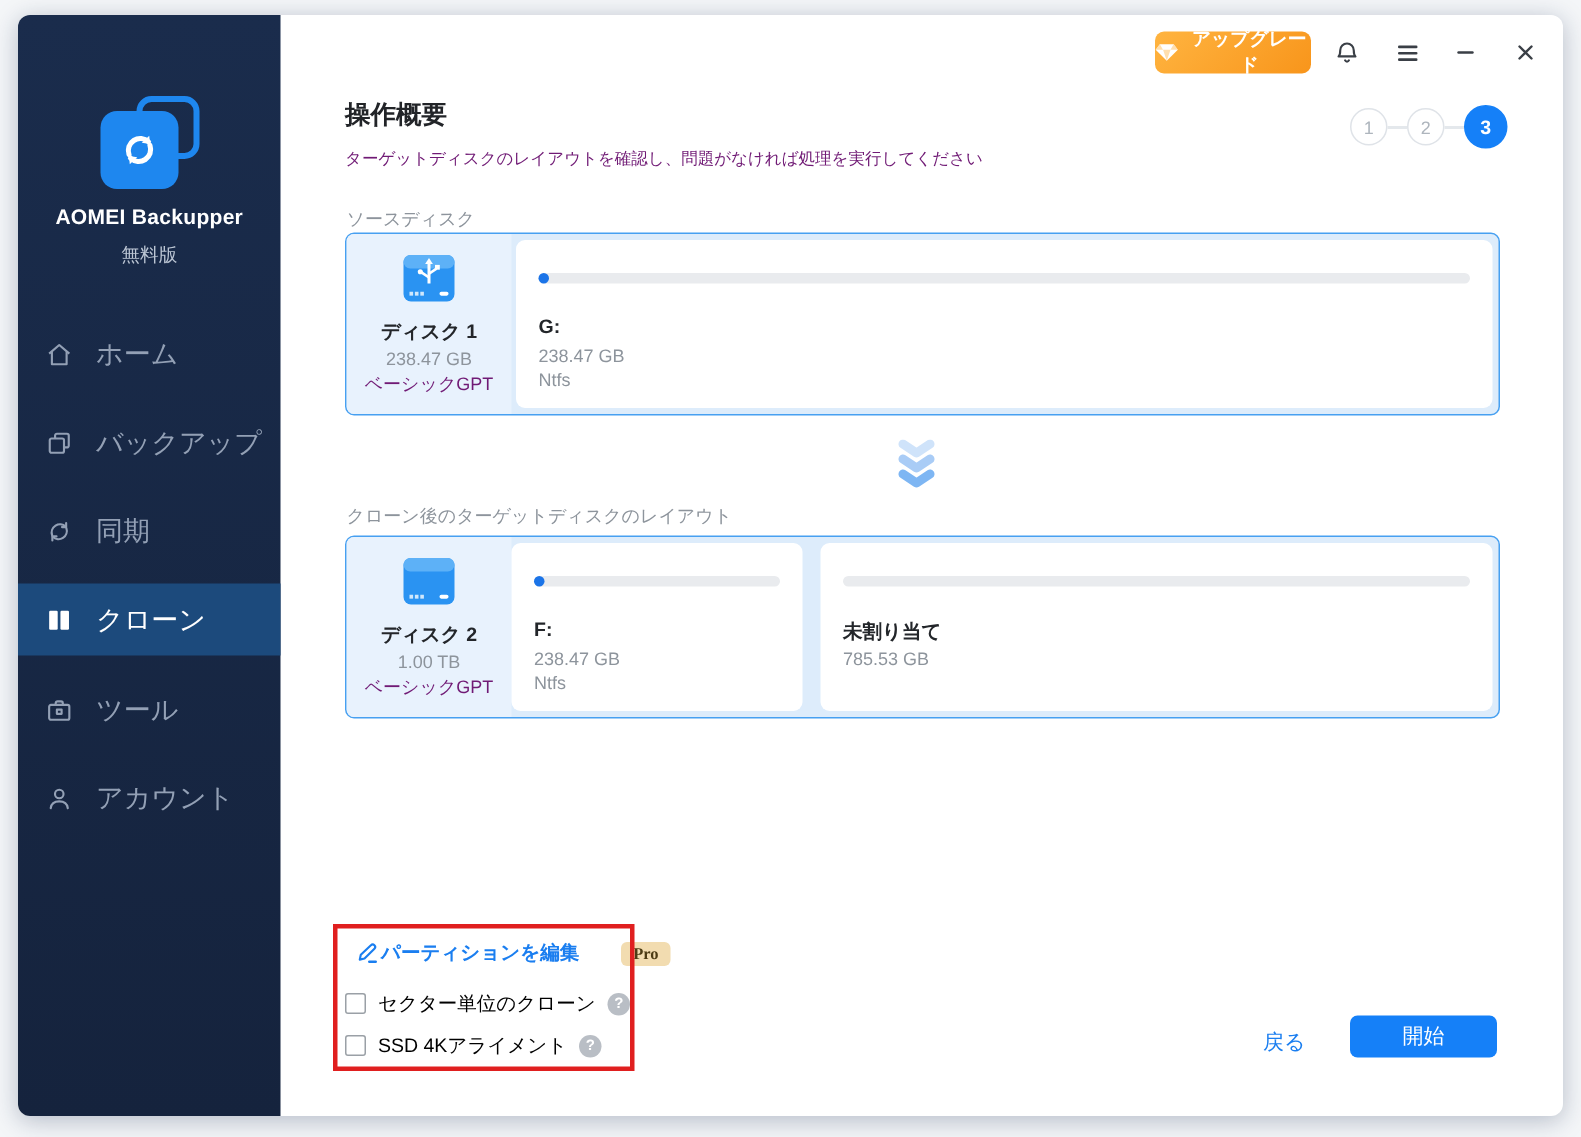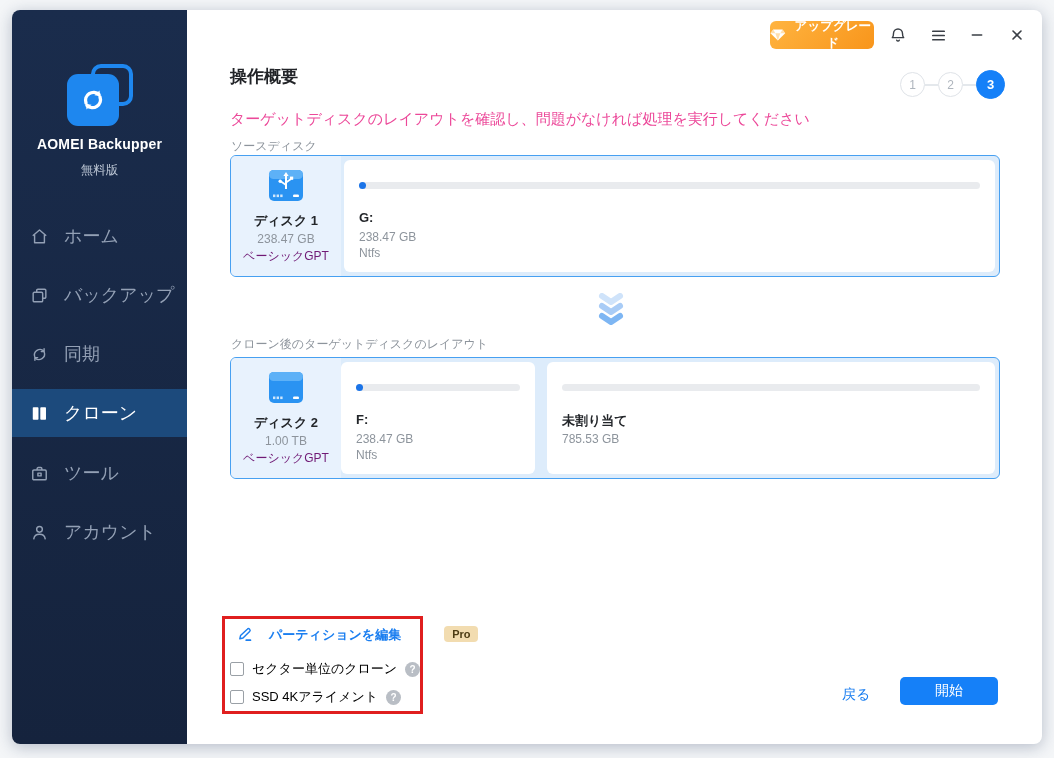--- a/index.html
+++ b/index.html
@@ -48,21 +48,21 @@
     display:flex; align-items:center; justify-content:center; gap:6px;
     color:#ffffff; font-size:12.5px; font-weight:bold;
   }
   .tb-icon {
     position:absolute; top:12px; width:26px; height:26px;
     display:flex; align-items:center; justify-content:center;
     color:#3a3f46; cursor:pointer; background:none; border:none;
   }
   
   .page-title { position:absolute; left:218px; top:55px; font-size:17px; font-weight:bold; color:#222428; }
-  .page-sub   { position:absolute; left:218px; top:88px; font-size:15px; color:#ec4899;margin-top:12px; }
+  .page-sub   { position:absolute; left:218px; top:88px; font-size:11px; color:#701a75; }
   .steps { position:absolute; left:888px; top:60px; display:flex; align-items:center; }
   .step-circle {
     width:25px; height:25px; border-radius:50%;
     border:1px solid #dfe3e8; background:#fff;
     display:flex; align-items:center; justify-content:center;
     font-size:12px; color:#aeb5bd;
   }
   .step-line { width:13px; height:2px; background:#e4e8ec; }
   .step-circle.current {
     width:29px; height:29px; background:#1580f8; border-color:#1580f8;
@@ -91,21 +91,21 @@
   .usage-fill { position:absolute; left:0; top:0; bottom:0; width:7px; background:#1b74e8; border-radius:4px; }
   .part-label { position:absolute; left:15px; top:50px; font-size:13px; font-weight:bold; color:#23262a; }
   .part-size  { position:absolute; left:15px; top:70px; font-size:12px; color:#8d949c; }
   .part-fs    { position:absolute; left:15px; top:86px; font-size:12px; color:#8d949c; }
   .flow-arrow { position:absolute; left:586px; top:283px; }
   
   .annotation-rect {
     position:absolute; left:210px; top:606px; width:201px; height:98px;
     border:3px solid #e01f1f; pointer-events:none; z-index:5;
   }
-  .edit-row { position:absolute; left:225px; top:616px; display:flex; align-items:flex-start; gap:15px; cursor:pointer; }
+  .edit-row { position:absolute; left:225px; top:616px; display:flex; align-items:flex-end; gap:0; cursor:pointer;font-family:Liberation Serif, serif; }
   .edit-label { color:#1a7ef0; font-size:13px; font-weight:bold; }
   .pro-badge {
     background:#f2dcb0; color:#4d3c14; font-size:11px; font-weight:bold;
     border-radius:4px; padding:2px 8px;margin-left:28px;
   }
   .check-row { position:absolute; left:218px; display:flex; align-items:center; gap:8px; cursor:pointer; }
   .checkbox {
     width:14px; height:14px; border:1px solid #9aa0a6; border-radius:2px;
     background:#fff; flex:0 0 auto;
   }

